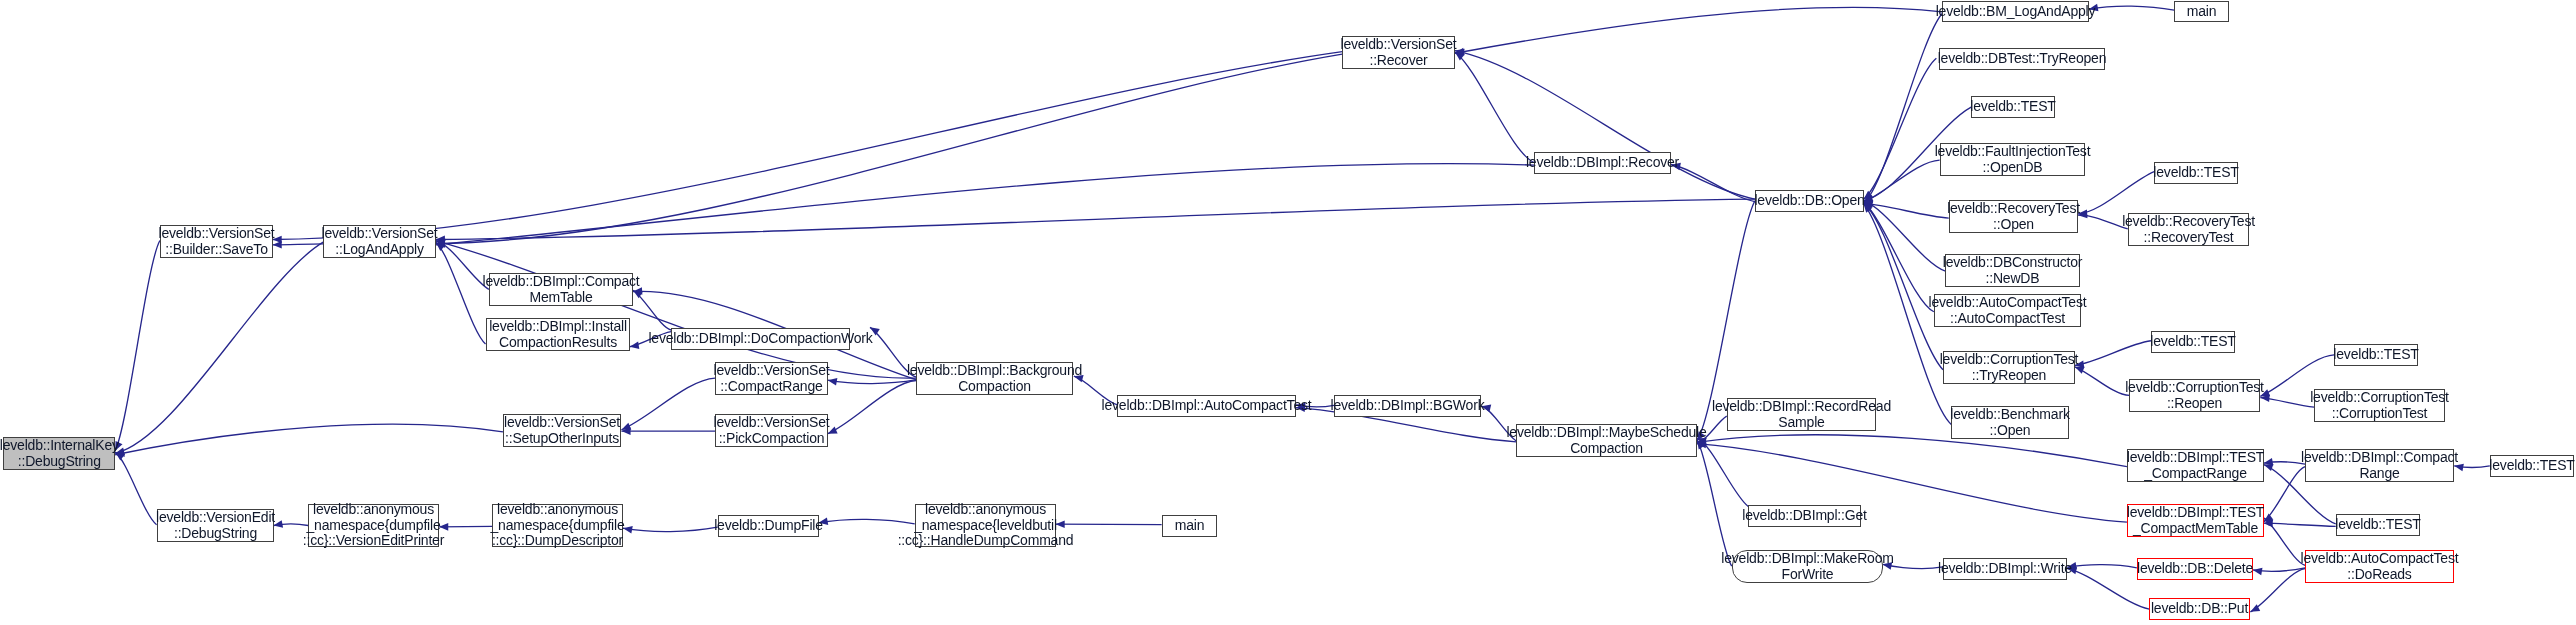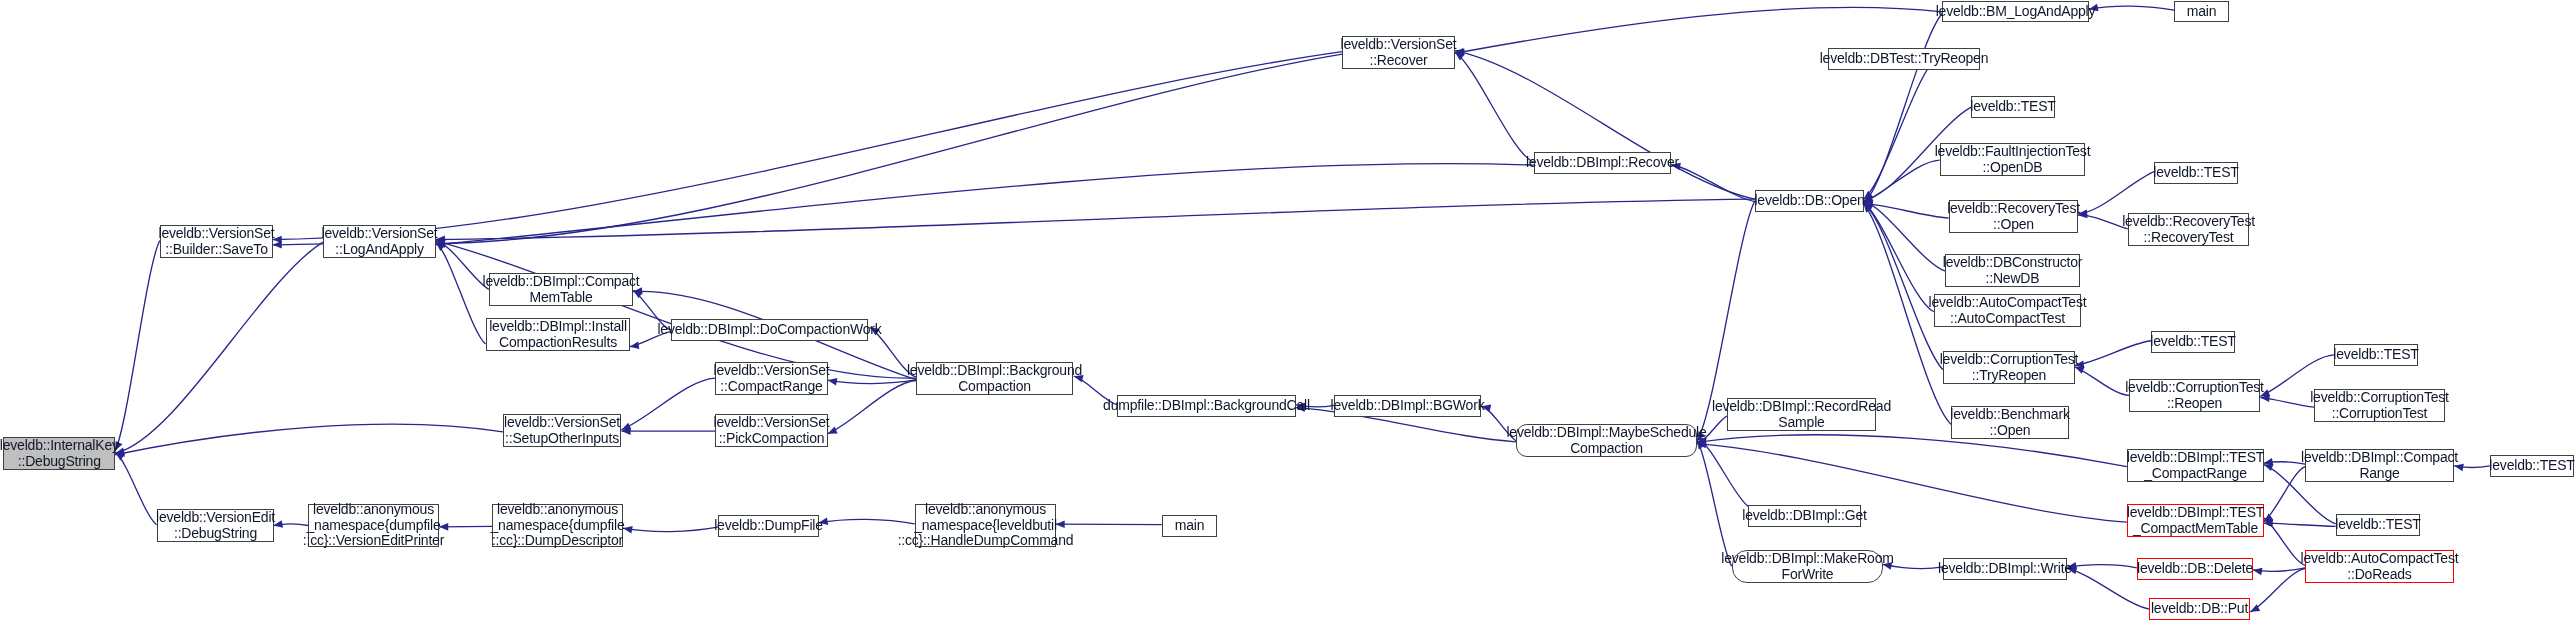--- a/index.html
+++ b/index.html
@@ -298,46 +298,46 @@
 ::cc}::DumpDescriptor</div>
     <div class="node" style="left: 718px; top: 515px; width: 101px; height: 21.5px;">leveldb::DumpFile</div>
     <div class="node" style="left: 915px; top: 504px; width: 141px; height: 43px;">leveldb::anonymous
 _namespace{leveldbutil
 ::cc}::HandleDumpCommand</div>
     <div class="node" style="left: 1162px; top: 515px; width: 55px; height: 21.5px;">main</div>
     <div class="node" style="left: 489px; top: 273px; width: 144px; height: 33px;">leveldb::DBImpl::Compact
 MemTable</div>
     <div class="node" style="left: 486px; top: 318px; width: 144px; height: 33px;">leveldb::DBImpl::Install
 CompactionResults</div>
-    <div class="node" style="left: 671px; top: 319px; width: 197px; height: 21.5px;">leveldb::DBImpl::DoCompactionWork</div>
+    <div class="node" style="left: 671px; top: 328px; width: 179px; height: 21.5px;">leveldb::DBImpl::DoCompactionWork</div>
     <div class="node" style="left: 715px; top: 362px; width: 113px; height: 33px;">leveldb::VersionSet
 ::CompactRange</div>
     <div class="node" style="left: 503px; top: 414px; width: 118px; height: 33px;">leveldb::VersionSet
 ::SetupOtherInputs</div>
     <div class="node" style="left: 715px; top: 414px; width: 113px; height: 33px;">leveldb::VersionSet
 ::PickCompaction</div>
     <div class="node" style="left: 916px; top: 362px; width: 157px; height: 33px;">leveldb::DBImpl::Background
 Compaction</div>
-    <div class="node" style="left: 1117px; top: 395px; width: 179px; height: 21.5px;">dumpfile::DBImpl::BackgroundCall</div>
+    <div class="node" style="left: 1117px; top: 395px; width: 179px; height: 21.5px;">leveldb::DBImpl::AutoCompactTest</div>
     <div class="node" style="left: 1334px; top: 395px; width: 147px; height: 21.5px;">leveldb::DBImpl::BGWork</div>
-    <div class="node" style="left: 1516px; top: 424px; width: 181px; height: 33px; border-radius: 11px;">leveldb::DBImpl::MaybeSchedule
+    <div class="node" style="left: 1516px; top: 424px; width: 181px; height: 33px;">leveldb::DBImpl::MaybeSchedule
 Compaction</div>
     <div class="node" style="left: 1727px; top: 398px; width: 149px; height: 33px;">leveldb::DBImpl::RecordRead
 Sample</div>
     <div class="node" style="left: 1748px; top: 497px; width: 113px; height: 21.5px; margin-top: 8px;">leveldb::DBImpl::Get</div>
     <div class="node" style="left: 1732px; top: 550px; width: 151px; height: 33px; border-radius: 15px;">leveldb::DBImpl::MakeRoom
 ForWrite</div>
     <div class="node" style="left: 1943px; top: 558px; width: 124px; height: 21.5px;">leveldb::DBImpl::Write</div>
     <div class="node" style="left: 1342px; top: 36px; width: 113px; height: 33px;">leveldb::VersionSet
 ::Recover</div>
     <div class="node" style="left: 1534px; top: 152px; width: 137px; height: 21.5px;">leveldb::DBImpl::Recover</div>
     <div class="node" style="left: 1755px; top: 190px; width: 109px; height: 21.5px;">leveldb::DB::Open</div>
     <div class="node" style="left: 1942px; top: 0.8px; width: 147px; height: 21.5px;">leveldb::BM_LogAndApply</div>
     <div class="node" style="left: 2174px; top: 0.8px; width: 55px; height: 21.5px;">main</div>
-    <div class="node" style="left: 1828px; top: 48px; width: 152px; height: 21.5px; text-align: right;">leveldb::DBTest::TryReopen</div>
+    <div class="node" style="left: 1939px; top: 48px; width: 166px; height: 21.5px; text-align: right;">leveldb::DBTest::TryReopen</div>
     <div class="node" style="left: 1971px; top: 96px; width: 84px; height: 21.5px;">leveldb::TEST</div>
     <div class="node" style="left: 1940px; top: 143px; width: 145px; height: 33px;">leveldb::FaultInjectionTest
 ::OpenDB</div>
     <div class="node" style="left: 1949px; top: 200px; width: 129px; height: 33px;">leveldb::RecoveryTest
 ::Open</div>
     <div class="node" style="left: 2154px; top: 162px; width: 84px; height: 21.5px;">leveldb::TEST</div>
     <div class="node" style="left: 2128px; top: 213px; width: 121px; height: 33px;">leveldb::RecoveryTest
 ::RecoveryTest</div>
     <div class="node" style="left: 1945px; top: 254px; width: 135px; height: 33px;">leveldb::DBConstructor
 ::NewDB</div>

